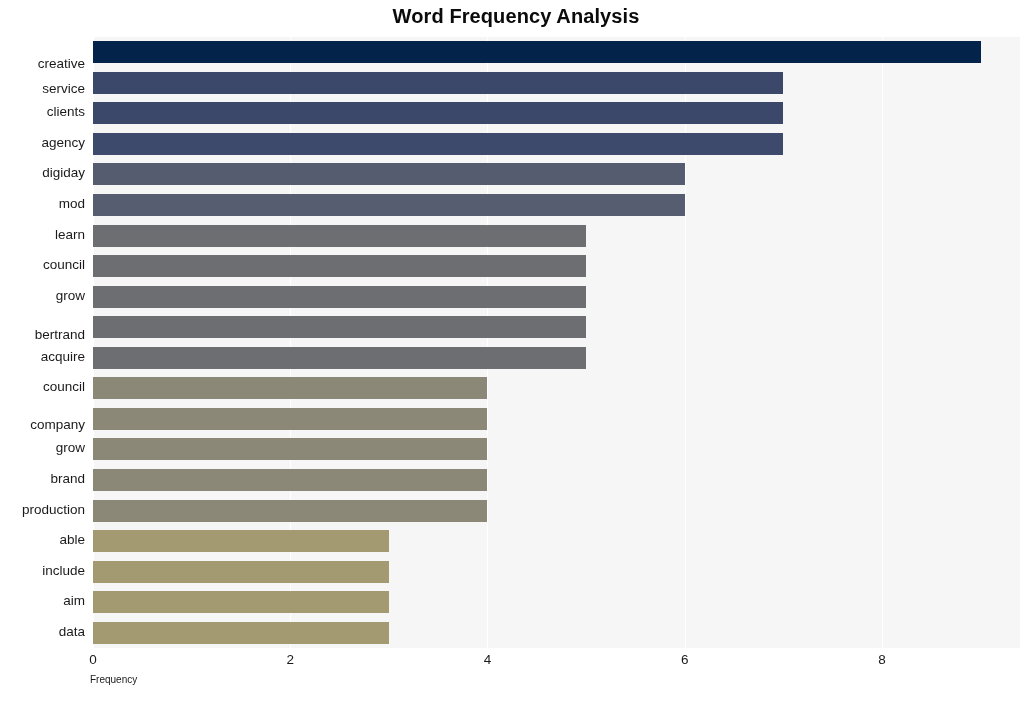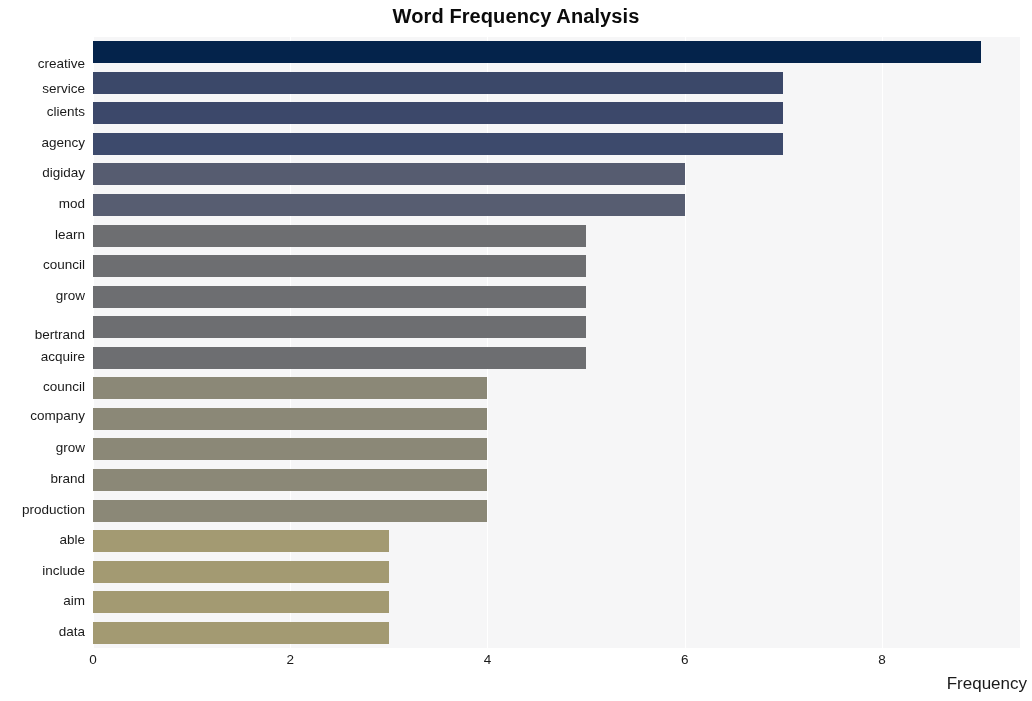--- a/index.html
+++ b/index.html
@@ -97,25 +97,25 @@
     top: 4px;
     width: 40px;
     margin-left: -20px;
     text-align: center;
     font-size: 13.5px;
     color: #1a1a1a;
   }
 
   #x-axis-label {
     position: absolute;
-    left: 100px;
+    left: 90px;
     top: 674px;
     width: 927px;
-    text-align: right;
-    font-size: 17px;
+    text-align: left;
+    font-size: 10px;
     color: #1a1a1a;
   }
 </style>
 </head>
 <body>
 
 <div id="chart-root">
 
   <div id="chart-title">Word Frequency Analysis</div>
 
@@ -197,21 +197,21 @@
       <div class="ytick" style="top: 67.375px;">clients</div>
       <div class="ytick" style="top: 97.925px; padding-left: 41px;">agency</div>
       <div class="ytick" style="top: 128.475px;">digiday</div>
       <div class="ytick" style="top: 159.025px;">mod</div>
       <div class="ytick" style="top: 189.575px;">learn</div>
       <div class="ytick" style="top: 220.125px;">council</div>
       <div class="ytick" style="top: 250.675px;">grow</div>
       <div class="ytick" style="top: 290px; padding-left: 28px;">bertrand</div>
       <div class="ytick" style="top: 311.775px;">acquire</div>
       <div class="ytick" style="top: 342.325px;">council</div>
-      <div class="ytick" style="top: 371px;">company</div>
+      <div class="ytick" style="top: 380px;">company</div>
       <div class="ytick" style="top: 403.425px;">grow</div>
       <div class="ytick" style="top: 433.975px;">brand</div>
       <div class="ytick" style="top: 464.525px;">production</div>
       <div class="ytick" style="top: 495.075px;">able</div>
       <div class="ytick" style="top: 525.625px;">include</div>
       <div class="ytick" style="top: 556.175px;">aim</div>
       <div class="ytick" style="top: 586.725px;">data</div>
     </div>
 
   <div id="x-axis">

